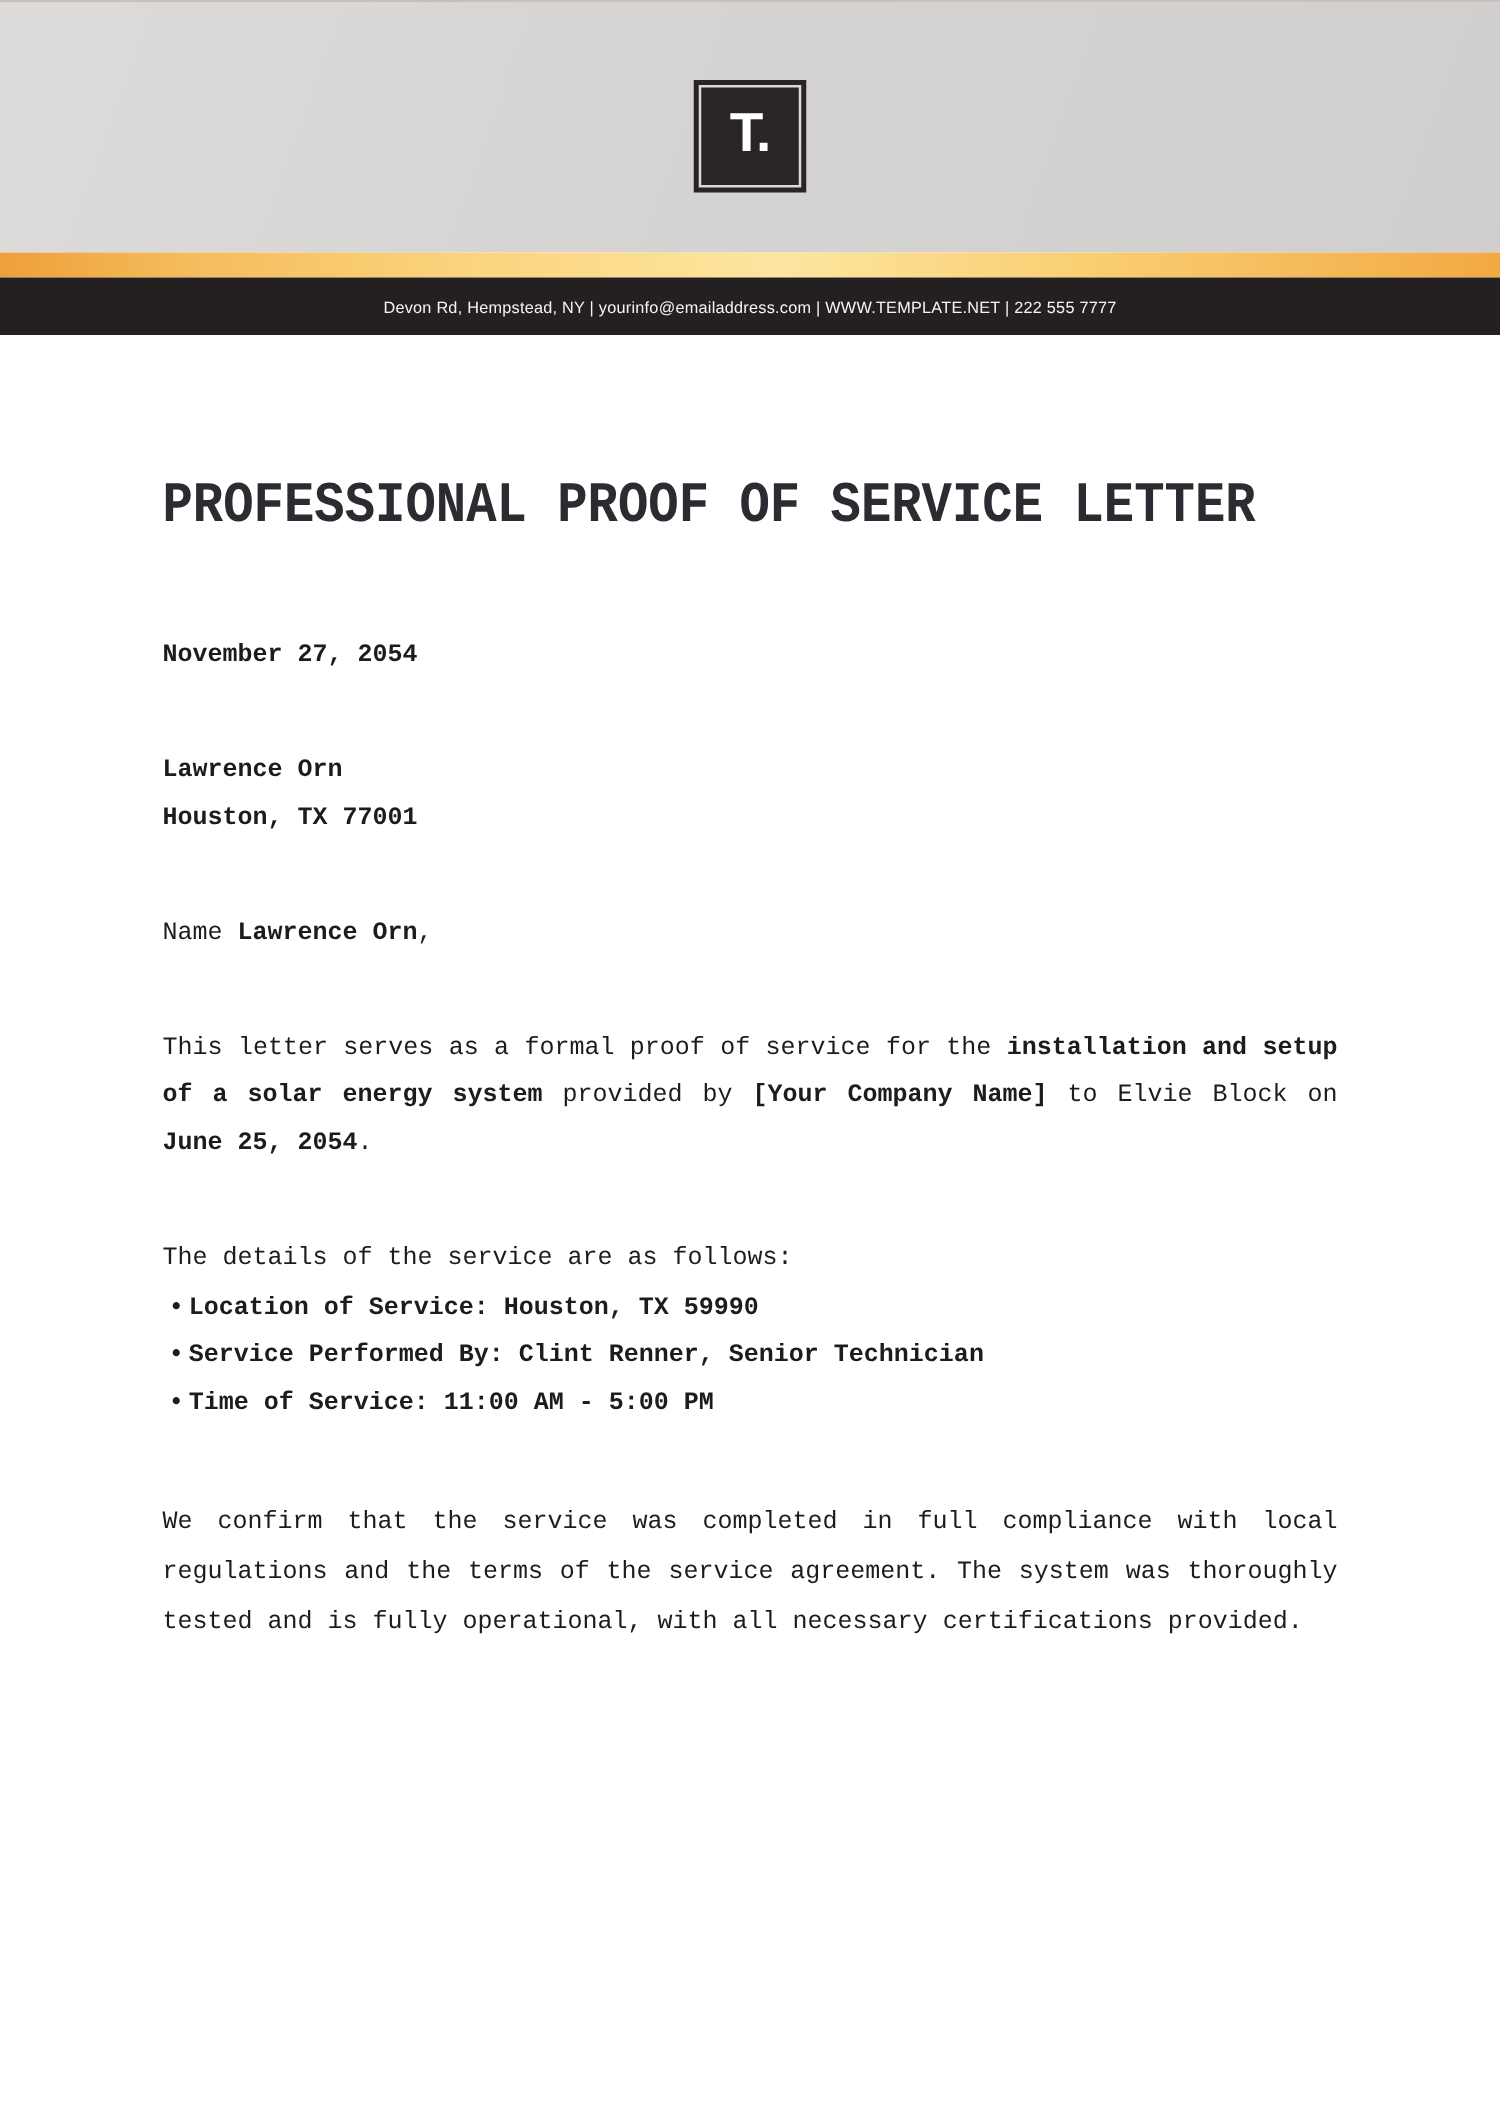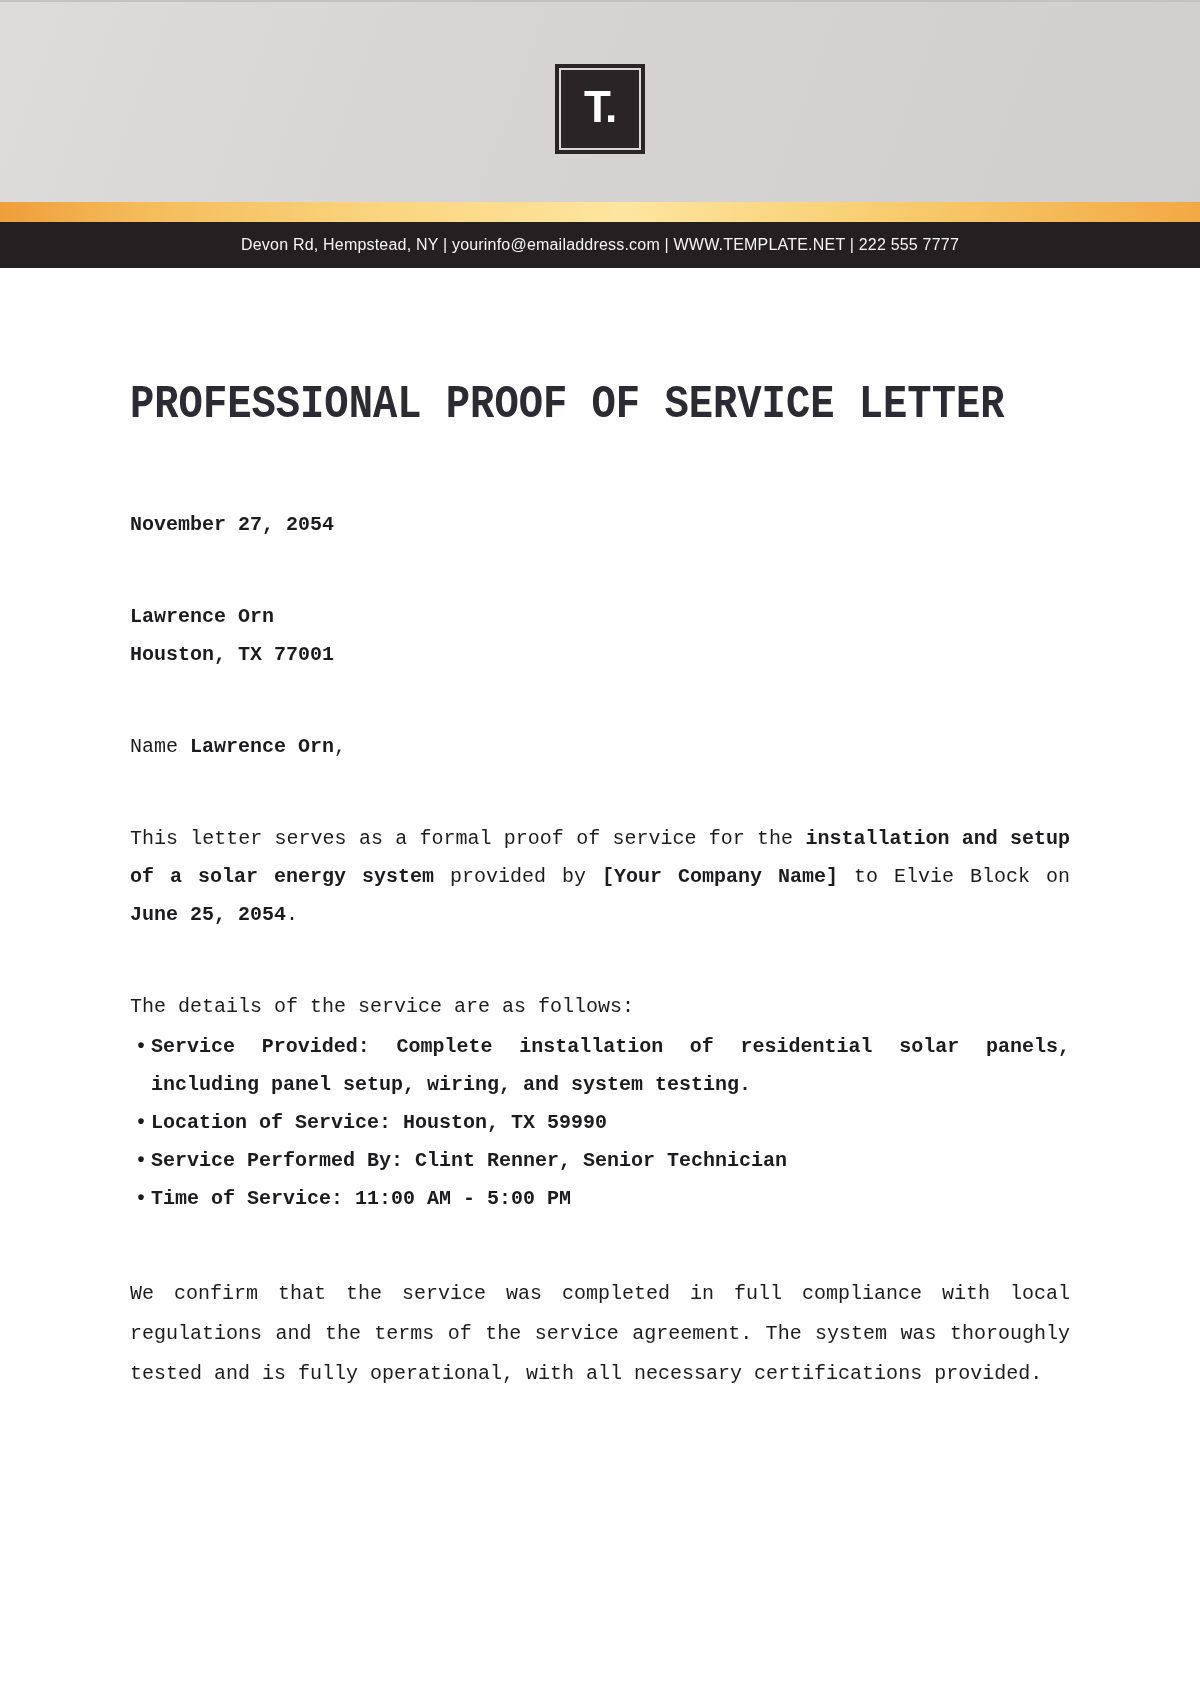--- a/index.html
+++ b/index.html
@@ -56,21 +56,21 @@
       #fde5a0 52%, #f9cf73 72%, #f2a944 100%);
   }
 
   .dark-bar {
     height: 46px;
     background: #242021;
     color: #f5f5f5;
     display: flex;
     align-items: center;
     justify-content: center;
-    font-size: 16px;
+    font-size: 13px;
     letter-spacing: 0.2px;
   }
 
   
   .letter {
     padding: 0 130px;
     color: #1c1c1e;
     font-size: 20px;
     font-family: Liberation Mono, monospace;
   }
@@ -151,21 +151,20 @@
       <p class="bold line">Houston, TX 77001</p>
     </div>
 
     <p class="greeting"><span>Name </span><b>Lawrence Orn</b><span>,</span></p>
 
     <p class="para justify"><span>This letter serves as a formal proof of service for the </span><b>installation and setup of a solar energy system</b><span> provided by </span><b>[Your Company Name]</b><span> to Elvie Block on </span><b>June 25, 2054</b><span>.</span></p>
 
     <p class="para">The details of the service are as follows:</p>
 
     <ul class="details">
-        <li>Service Provided: Complete installation of residential solar panels, including panel setup, wiring, and system testing.</li>
         <li>Location of Service: Houston, TX 59990</li>
         <li>Service Performed By: Clint Renner, Senior Technician</li>
         <li>Time of Service: 11:00 AM - 5:00 PM</li>
       </ul>
 
     <p class="para closing justify">We confirm that the service was completed in full compliance with local regulations and the terms of the service agreement. The system was thoroughly tested and is fully operational, with all necessary certifications provided.</p>
 
   </main>
 </div>
 

